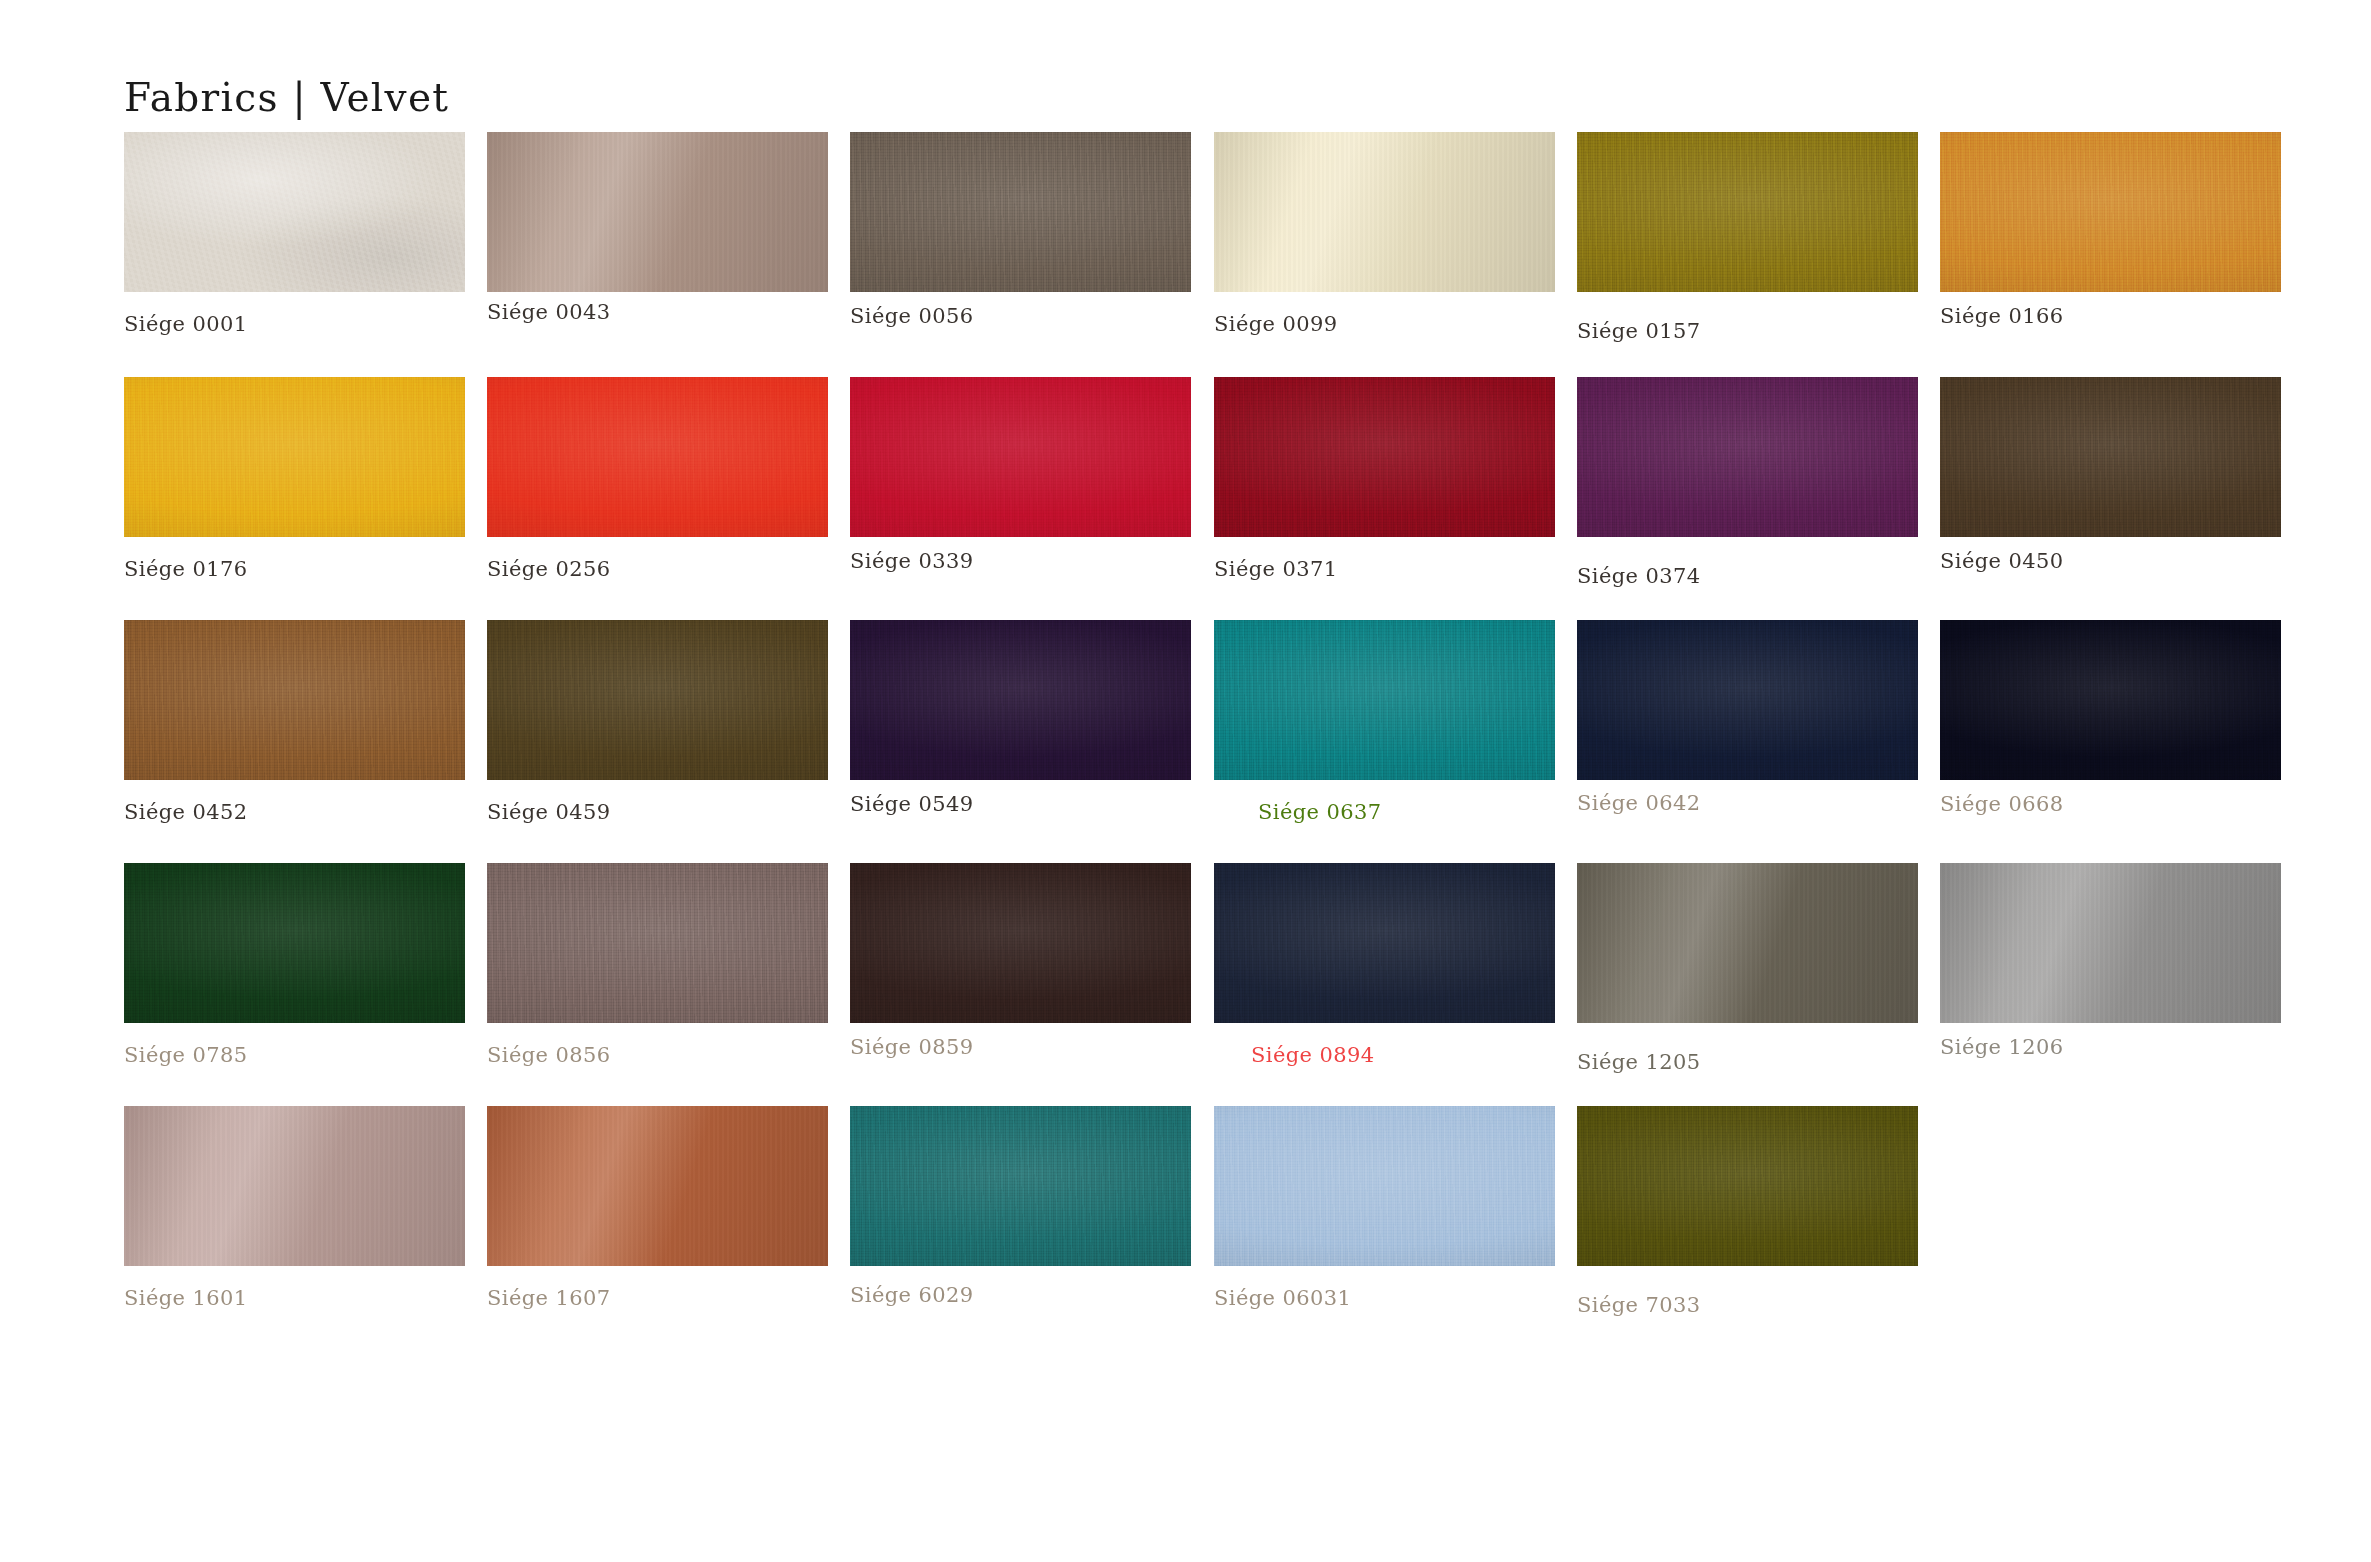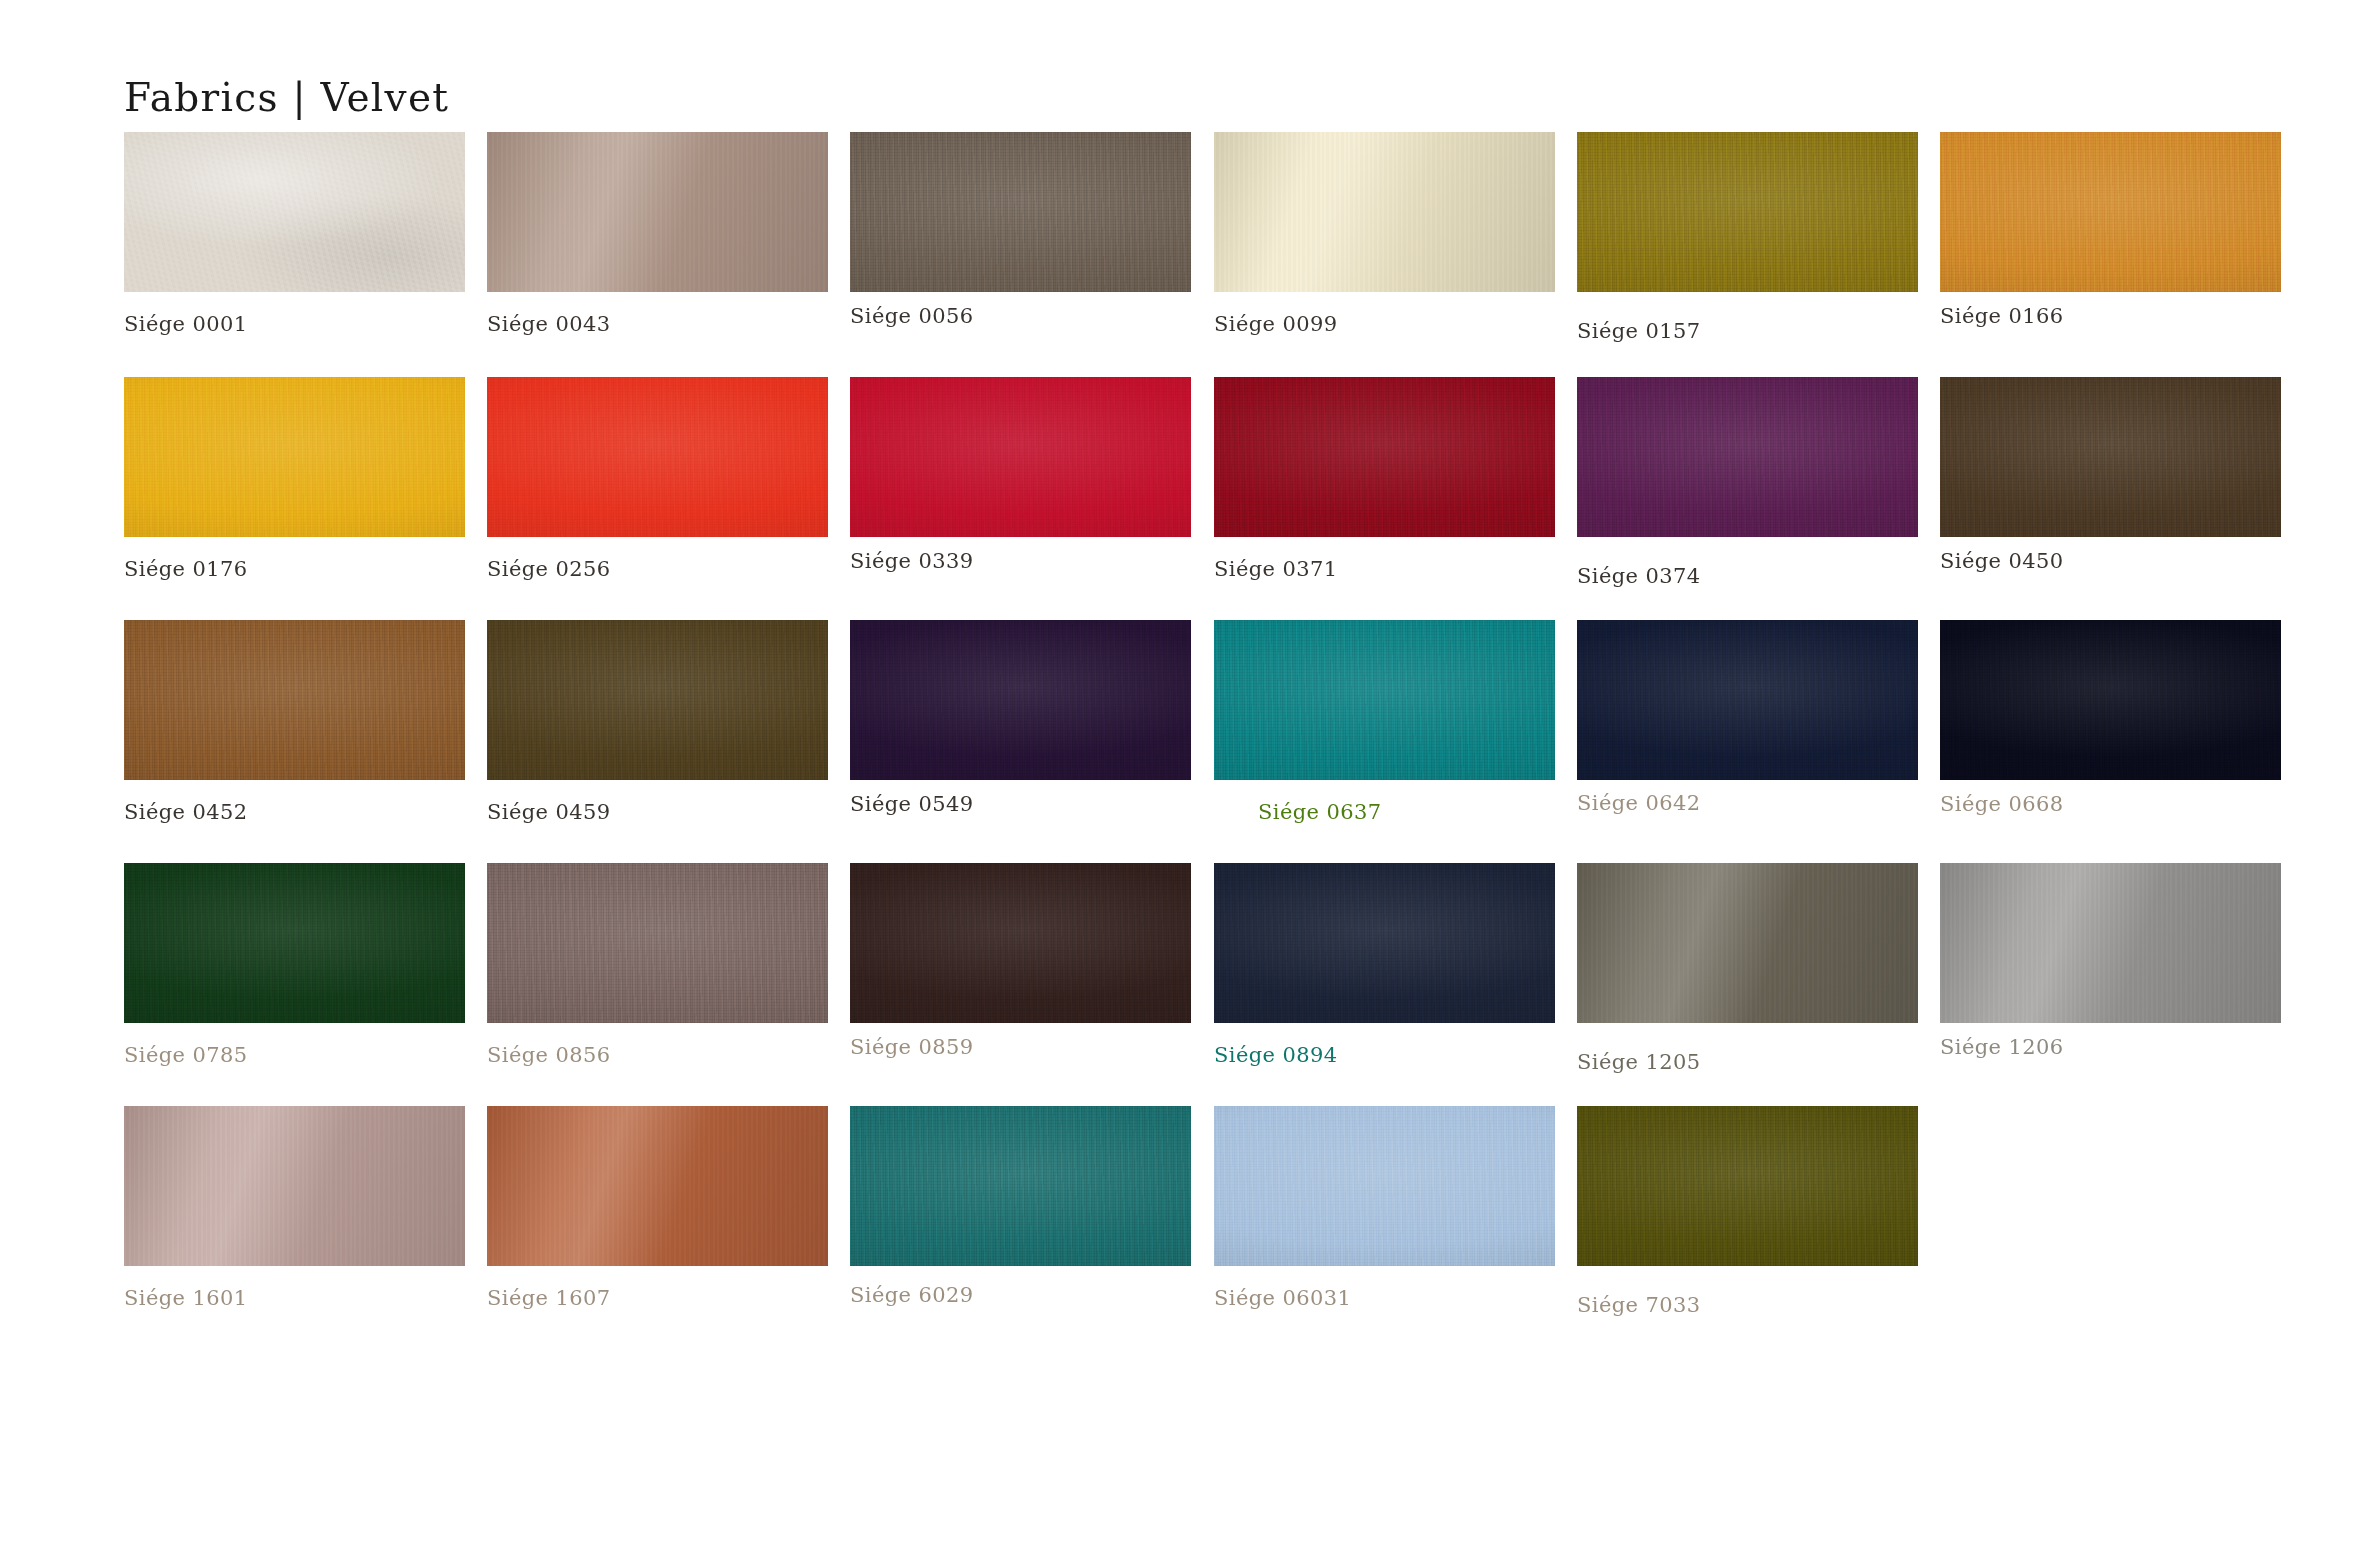--- a/index.html
+++ b/index.html
@@ -113,21 +113,21 @@
   <div class="page-title">Fabrics | Velvet</div>
 
   <div class="grid" id="swatch-grid">
       <div class="row" style="position: absolute; left: 0px; top: 0px; width: 2189px;">
         <div class="cell" style="left: 0px;">
           <div class="swatch tex-fleece" style="background: rgb(220, 214, 205);"></div>
           <div class="label" style="color: rgb(58, 52, 48); margin-top: 20px;">Siége 0001</div>
         </div>
         <div class="cell" style="left: 363px;">
           <div class="swatch tex-satin" style="background: rgb(180, 154, 140);"></div>
-          <div class="label" style="color: rgb(58, 52, 48); margin-top: 20px;">Siége 0043</div>
+          <div class="label" style="color: rgb(58, 52, 48); margin-top: 8px;">Siége 0043</div>
         </div>
         <div class="cell" style="left: 726px;">
           <div class="swatch tex-velvet" style="background: rgb(109, 96, 84);"></div>
           <div class="label" style="color: rgb(58, 52, 48); margin-top: 12.4px;">Siége 0056</div>
         </div>
         <div class="cell" style="left: 1090px;">
           <div class="swatch tex-satin" style="background: rgb(244, 235, 203);"></div>
           <div class="label" style="color: rgb(58, 52, 48); margin-top: 20px;">Siége 0099</div>
         </div>
         <div class="cell" style="left: 1453px;">
@@ -199,21 +199,21 @@
         <div class="cell" style="left: 363px;">
           <div class="swatch tex-velvet" style="background: rgb(122, 102, 98);"></div>
           <div class="label" style="color: rgb(156, 143, 127); margin-top: 20px;">Siége 0856</div>
         </div>
         <div class="cell" style="left: 726px;">
           <div class="swatch tex-velvet" style="background: rgb(50, 32, 29);"></div>
           <div class="label" style="color: rgb(156, 143, 127); margin-top: 12.4px;">Siége 0859</div>
         </div>
         <div class="cell" style="left: 1090px;">
           <div class="swatch tex-velvet" style="background: rgb(27, 35, 55);"></div>
-          <div class="label" style="color: #0f766e; margin-top: 20px;">Siége 0894</div>
+          <div class="label" style="color: #ef4444; margin-top: 20px; margin-left: 37px;">Siége 0894</div>
         </div>
         <div class="cell" style="left: 1453px;">
           <div class="swatch tex-satin" style="background: rgb(109, 103, 89);"></div>
           <div class="label" style="color: rgb(110, 106, 94); margin-top: 27px;">Siége 1205</div>
         </div>
         <div class="cell" style="left: 1816px;">
           <div class="swatch tex-satin" style="background: rgb(154, 153, 152);"></div>
           <div class="label" style="color: rgb(143, 138, 128); margin-top: 12.4px;">Siége 1206</div>
         </div>
       </div>

